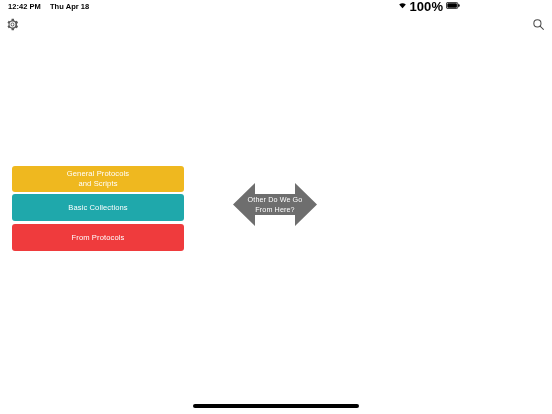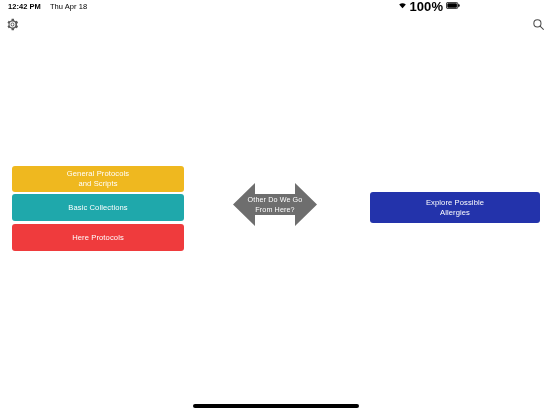--- a/index.html
+++ b/index.html
@@ -35,21 +35,21 @@
     display: flex;
     align-items: center;
     gap: 9px;
   }
   .status-right {
     display: flex;
     align-items: center;
     gap: 3px;
   }
   .status-time { font-weight: 600; }
-  .status-date { font-weight: 400; }
+  .status-date { font-weight: 700; }
   .pct { font-weight: 600; font-size: 13px; }
 
   .wifi-glyph { display: block; }
   .battery-glyph { display: block; }
 
   
   #toolbar {
     position: absolute;
     left: 0; top: 13px;
     width: 552px;
@@ -213,33 +213,29 @@
   <div class="node-button" id="btn-general" style="background: rgb(239, 184, 31);">
     <span class="line">General Protocols</span>
     <span class="line">and Scripts</span>
   </div>
 
   <div class="node-button" id="btn-basic" style="background: rgb(31, 168, 171);">
     <span class="line">Basic Collections</span>
   </div>
 
   <div class="node-button" id="btn-other" style="background: rgb(239, 59, 61);">
-    <span class="line">Here Protocols</span>
+    <span class="line">From Protocols</span>
   </div>
 
   <div id="arrow-node">
     <svg viewBox="0 0 84 47">
       <polygon points="0,23.5 22,2 22,13 62,13 62,2 84,23.5 62,45 62,34 22,34 22,45" fill="#6e6e6e"></polygon>
     </svg>
     <div id="arrow-label">
       <span class="line">Other Do We Go</span>
       <span class="line">From Here?</span>
     </div>
   </div>
 
-  <div class="node-button" id="btn-allergies" style="background: rgb(35, 51, 171);">
-    <span class="line">Explore Possible</span>
-    <span class="line">Allergies</span>
-  </div>
 
 </div>
 
 <div id="home-indicator" style="background: rgb(0, 0, 0);"></div>
 
 </body></html>

